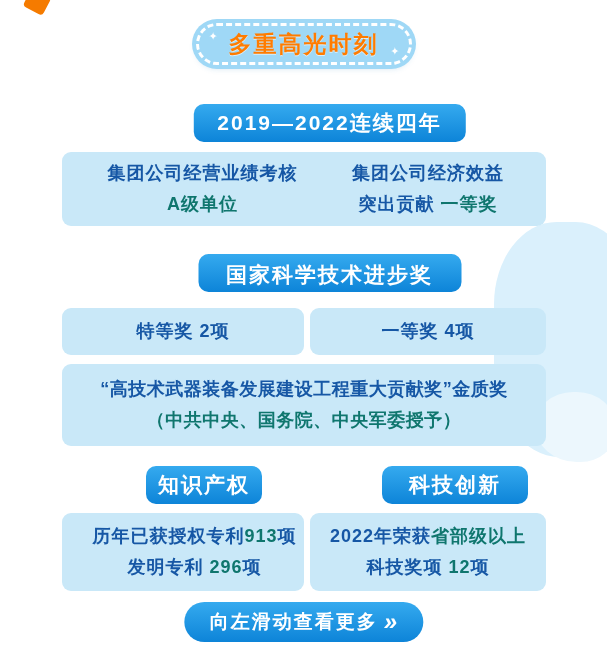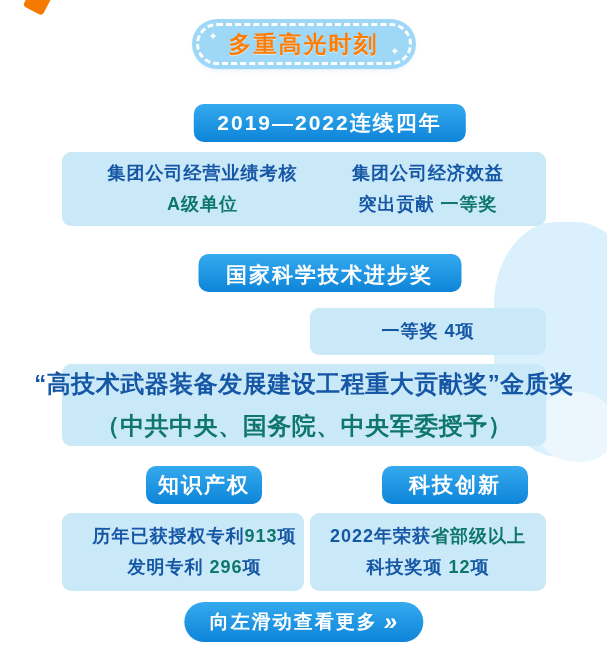--- a/index.html
+++ b/index.html
@@ -65,21 +65,21 @@
   .blue   { color:#1657A5; }
   .orange { color:#0f766e; }
 
   .card-r1-left  { top:152px; left:62px;  width:281px; height:74px; }
   .card-r1-right { top:152px; left:310px; width:236px; height:74px; }
 
   .card-r2-left  { top:308px; left:62px;  width:242px; height:47px; }
   .card-r2-right { top:308px; left:310px; width:236px; height:47px; }
 
   .card-wide     { top:364px; left:62px;  width:484px; height:82px; }
-  .card-wide .line { font-size:24px; letter-spacing:0.5px; }
+  .card-wide .line { font-size:18px; letter-spacing:0.5px; }
 
   .card-r3-left  { top:513px; left:62px;  width:242px; height:78px;padding-left:23px; }
   .card-r3-right { top:513px; left:310px; width:236px; height:78px; }
 
   
   .more-btn {
     position:absolute; top:602px; left:50%; transform:translateX(-50%);
     height:40px; padding:8px 26px; border-radius:22px; border:none;
     background:linear-gradient(180deg,#35AAEF,#0D84D8);
     color:#ffffff; font-weight:bold; font-size:19px; letter-spacing:2px;
@@ -112,20 +112,23 @@
 
   <div class="card card-r1-right">
     <div class="line blue">集团公司经济效益</div>
     <div class="line">
       <span class="blue">突出贡献 </span><span class="orange">一等奖</span>
     </div>
   </div>
 
   <div class="header h2">国家科学技术进步奖</div>
 
+  <div class="card card-r2-left">
+    <div class="line blue">特等奖 2项</div>
+  </div>
   <div class="card card-r2-right">
     <div class="line blue">一等奖 4项</div>
   </div>
 
   <div class="card card-wide">
     <div class="line blue">“高技术武器装备发展建设工程重大贡献奖”金质奖</div>
     <div class="line orange">（中共中央、国务院、中央军委授予）</div>
   </div>
 
   <div class="header h3l">知识产权</div>

